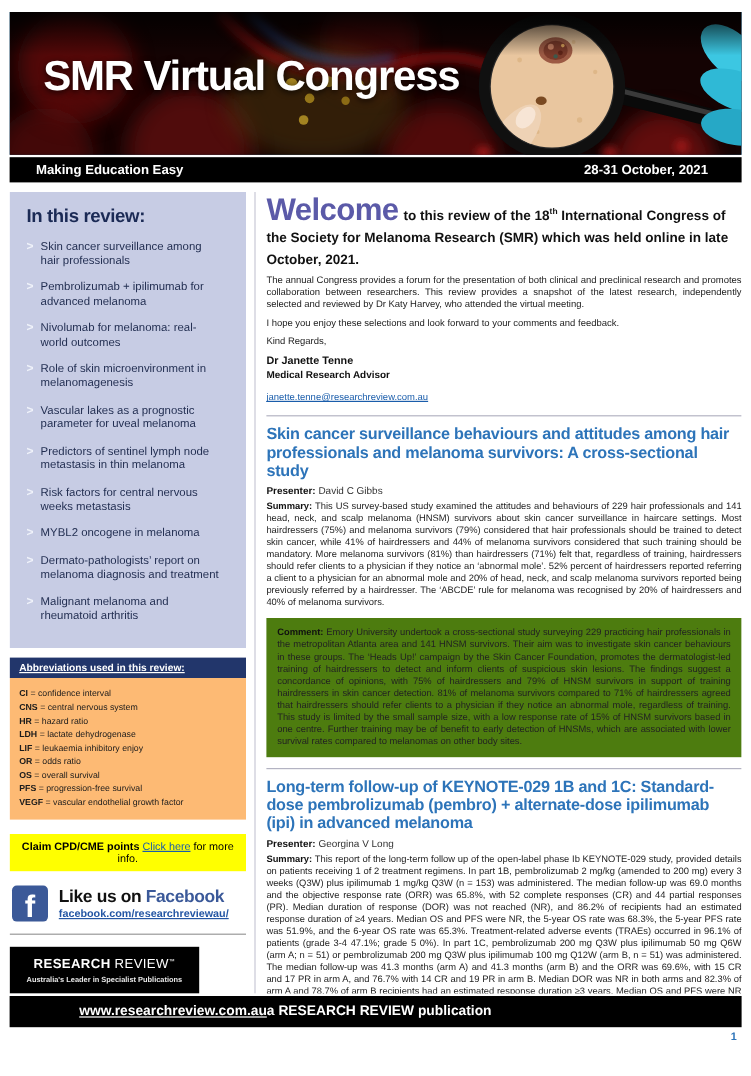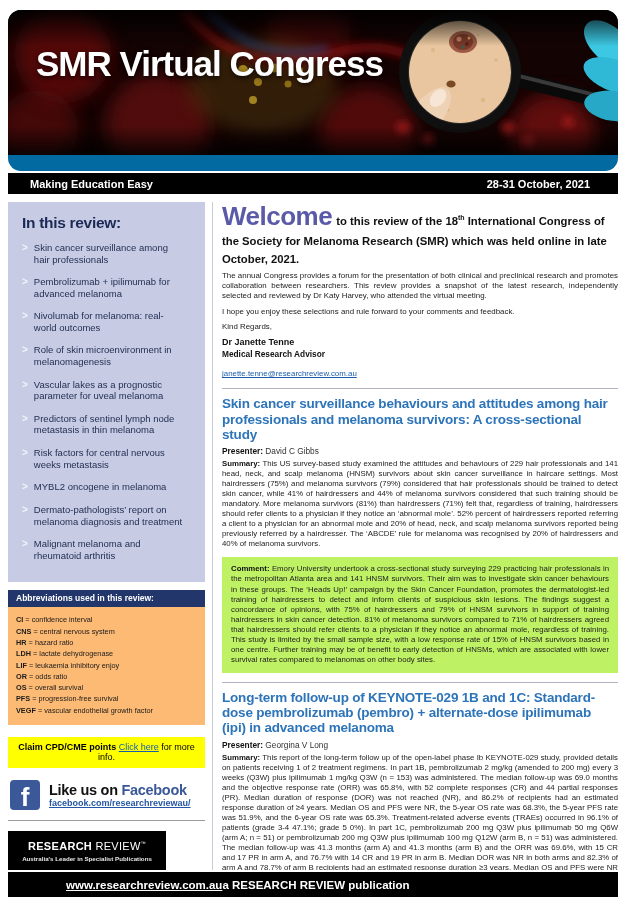--- a/index.html
+++ b/index.html
@@ -1,20 +1,20 @@
 <!DOCTYPE html>
 <html><head>
 <meta charset="utf-8">
 <style>
   * { margin:0; padding:0; box-sizing:border-box; }
   body { background:#ffffff; font-family:"Liberation Sans", sans-serif; }
   .page { width:626px; height:897px; background:#fff; padding:10px 8px 0; position:relative; overflow:hidden; }
 
   
-  .banner { height:161px; position:relative; overflow:hidden; background:#0369a1;border-radius:13px; }
+  .banner { height:119px; position:relative; overflow:hidden; background:#0c4a6e; }
   .banner svg { position:absolute; inset:0; }
   .banner-titles { position:absolute; left:28px; top:36px; z-index:2; }
   .banner-line1 { font-size:35px; font-weight:bold; color:#ffffff; letter-spacing:-1px; line-height:1.05; text-shadow:0 2px 5px rgba(0,0,0,.75); }
   .banner-line2 { font-size:30px; font-weight:bold; color:#f3dfbd; letter-spacing:-0.5px; line-height:1.05; text-shadow:0 2px 5px rgba(0,0,0,.75); }
   .banner-line2 sup { font-size:10px; vertical-align:super; }
 
   
   .topbar { height:21px; background:#000; margin-top:2px; display:flex; justify-content:space-between; align-items:center; padding:0 28px 0 22px; }
   .topbar span { color:#fff; font-size:11px; font-weight:bold; }
 
@@ -25,21 +25,21 @@
 
   
   .toc { background:#c7cce4; padding:12px 22px 10px 14px; }
   .toc-heading { font-size:15.5px; font-weight:bold; color:#1b2a55; margin-bottom:10px; letter-spacing:-0.3px; }
   .toc-item { display:flex; gap:6px; margin-bottom:11px; cursor:pointer; }
   .chev { color:#f0f3fa; font-weight:bold; font-size:10px; line-height:1.2; }
   .toc-label { font-size:9.5px; color:#232f52; line-height:1.22; }
 
   
   .abbr { margin-top:8px; }
-  .abbr-head { background:#22366b; color:#fff; font-size:8.5px; font-weight:bold; padding:3px 8px 4px; }
+  .abbr-head { background:#22366b; color:#fff; font-size:8.5px; font-weight:bold; padding:3px 8px 4px;text-decoration:underline; }
   .abbr-body { background:#fdba74; padding:7px 8px 9px; }
   .abbr-row { font-size:7.3px; color:#1b1b1b; line-height:1.55; }
   .abbr-row b { font-weight:bold; }
 
   
   .cpd { margin-top:12px; background:#ffff00; text-align:center; padding:5px 2px 6px; font-size:9px; color:#000; }
   .cpd b { font-weight:bold; }
   .cpd a { color:#1a5dab; text-decoration:underline; cursor:pointer; }
 
   
@@ -69,21 +69,21 @@
   .sig-role { font-size:8.3px; font-weight:bold; color:#111; margin-bottom:3px; }
   .email { font-size:7.9px; color:#1a5dab; text-decoration:underline; cursor:pointer; }
 
   .hr { border-top:1px solid #b3b3c2; margin:8px 0 7px; }
 
   .sec-title { font-size:13.5px; font-weight:bold; color:#2d74b9; line-height:1.13; letter-spacing:-0.2px; margin-bottom:4px; }
   .presenter { font-size:8.3px; color:#333; margin-bottom:3px; }
   .presenter b { color:#111; font-weight:bold; }
   .summary { font-size:7.8px; color:#222; line-height:1.29; text-align:justify; margin-bottom:8px; }
   .summary b, .comment b { font-weight:bold; color:#111; }
-  .comment { background:#bef264; padding:7px 9px 8px; font-size:7.8px; color:#222; line-height:1.29; text-align:justify; margin-bottom:9px; }
+  .comment { background:#4d7c0f; padding:7px 9px 8px; font-size:7.8px; color:#222; line-height:1.29; text-align:justify; margin-bottom:9px; }
 
   
   .footer { height:26px; background:#000; display:flex; align-items:center; padding:0 30px 0 58px; margin-top:2px; }
   .footer-url { color:#fff; font-size:11.5px; font-weight:bold; text-decoration:underline; cursor:pointer; }
   .footer-pub { color:#fff; font-size:11.5px; font-weight:bold; }
   .pagenum { text-align:right; font-size:9px; font-weight:bold; color:#2d74b9; padding:3px 4px 0; }
 </style>
 </head>
 <body>
 
@@ -263,21 +263,21 @@
         <div class="rr-tag">Australia's Leader in Specialist Publications</div>
       </div>
     </aside>
 
     <main class="main">
 
       <div class="welcome-line">
         <span class="welcome-big">Welcome</span><span class="welcome-bold"><span>to this review of the 18</span><sup>th</sup><span> International Congress of the Society for Melanoma Research (SMR) which was held online in late October, 2021.</span></span>
       </div>
       <p class="para">The annual Congress provides a forum for the presentation of both clinical and preclinical research and promotes collaboration between researchers. This review provides a snapshot of the latest research, independently selected and reviewed by Dr Katy Harvey, who attended the virtual meeting.</p>
-      <p class="para-l">I hope you enjoy these selections and rule forward to your comments and feedback.</p>
+      <p class="para-l">I hope you enjoy these selections and look forward to your comments and feedback.</p>
       <p class="para-l">Kind Regards,</p>
       <div class="sig-name">Dr Janette Tenne</div>
       <div class="sig-role">Medical Research Advisor</div>
       <a class="email">janette.tenne@researchreview.com.au</a>
 
       <div class="hr"></div>
 
       
       <section>
         <h2 class="sec-title">Skin cancer surveillance behaviours and attitudes among hair professionals and melanoma survivors: A cross-sectional study</h2>

